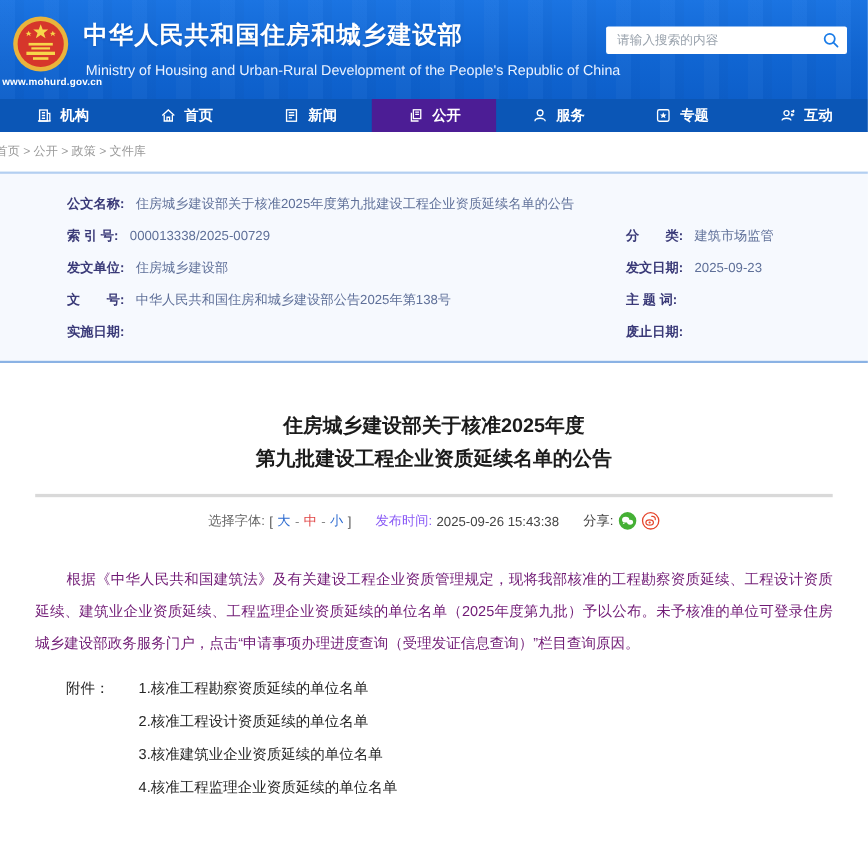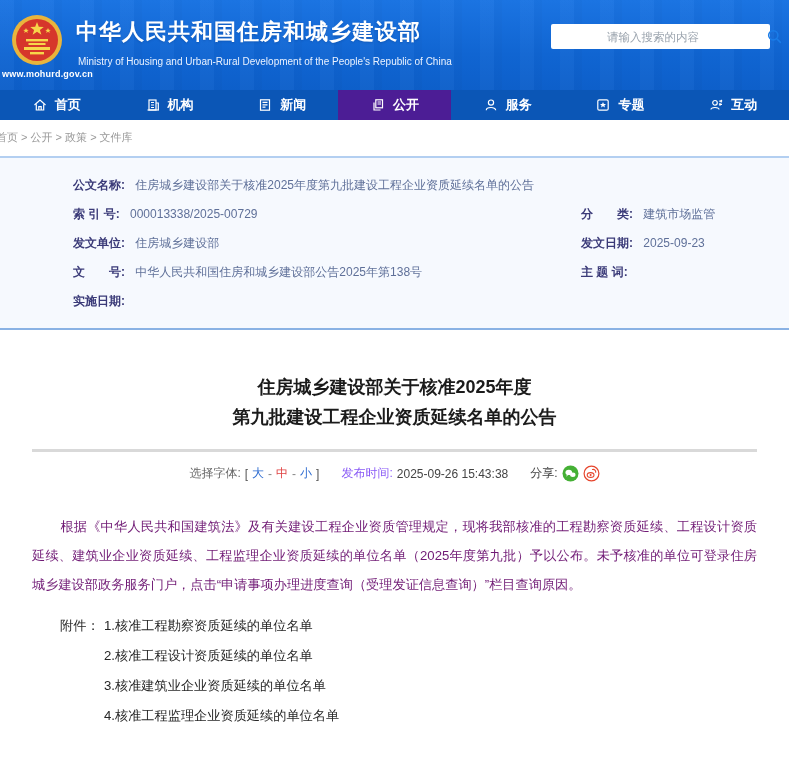--- a/index.html
+++ b/index.html
@@ -17,24 +17,24 @@
   }
   .header .bg-pattern {
     position:absolute; inset:0;
     background:
       repeating-linear-gradient(90deg, rgba(255,255,255,0.05) 0 14px, rgba(0,0,0,0.04) 14px 22px, rgba(255,255,255,0.0) 22px 40px);
     opacity:.5;
   }
   .emblem { position:absolute; left:11px; top:13px; width:52px; height:54px; }
   .site-url { position:absolute; left:2px; top:69px; color:#ffffff; font-size:9px; font-weight:bold; letter-spacing:.2px; }
   .site-title { position:absolute; left:76px; top:17px; color:#ffffff; font-size:22px; font-weight:bold; letter-spacing:1px; text-shadow:0 1px 2px rgba(0,40,100,.25); }
-  .site-subtitle { position:absolute; left:78px; top:56px; color:#eaf2ff; font-size:10px;text-align:center; }
+  .site-subtitle { position:absolute; left:78px; top:56px; color:#eaf2ff; font-size:13px;text-align:center; }
   .search-box {
     position:absolute; left:551px; top:24px; width:219px; height:25px;
-    background:#ffffff; border-radius:2px; display:flex; align-items:center;padding-left:46px;
+    background:#ffffff; border-radius:2px; display:flex; align-items:center;
   }
   .search-box input {
     flex:1; border:none; outline:none; font-size:11.5px; color:#333;
     padding:0 6px 0 10px; background:transparent;
     font-family:"Liberation Sans","DejaVu Sans",sans-serif;
   }
   .search-box input::placeholder { color:#9aa3ad; }
   .search-icon { width:20px; height:16px; margin-right:5px; display:flex; align-items:center; justify-content:center; cursor:pointer; }
   
   .nav { height:30px; background:#0b56b6; display:flex; }
@@ -46,21 +46,21 @@
   .nav-item svg { display:block; }
   
   .breadcrumb {
     margin-left:-4px; padding:10px 0 11px 0;
     font-size:11px; color:#999; cursor:pointer;
   }
   
   .meta-panel {
     background:#f6f9fe;
     border-top:2px solid #b3cff1; border-bottom:2px solid #8ab2e4;
-    padding:13px 0 12px 16px;
+    padding:13px 0 12px 4px;
   }
   .meta-grid { margin-left:57px; }
   .meta-row { display:flex; line-height:29px; font-size:12px; }
   .meta-cell-l { width:508px; white-space:nowrap; overflow:hidden; }
   .meta-cell-r { flex:1; white-space:nowrap; }
   .m-label { font-weight:bold; color:#3a3a78; }
   .m-value { color:#5f7099; margin-left:7px; }
   
   .article { padding:0 32px; }
   .doc-title {
@@ -77,21 +77,21 @@
   .fs-sep { color:#888; }
   .fs-medium { color:#e04343; cursor:pointer; }
   .pub-label { color:#8b5cf6; margin-left:18px; }
   .pub-time { color:#444; }
   .share-label { color:#444; margin-left:18px; }
   .share-icon { width:17px; height:17px; cursor:pointer; display:inline-flex; }
   .body-text { margin-top:30px; font-size:13.2px; color:#701a75; }
   .body-text p { text-indent:2.15em; line-height:29px; text-align:justify; }
   .p-notice { margin-top:14px; }
   .attachments { margin-top:12px; font-size:13.2px; color:#262626; }
-  .att-row { line-height:30px; display:flex; }
+  .att-row { line-height:30px; display:flex;gap:22px; }
   .att-label { width:44px; margin-left:28px; }
   .att-indent { width:44px; margin-left:28px; }
   .att-item { }
 </style>
 </head>
 <body>
 
 <div class="header">
   <div class="bg-pattern"></div>
 
@@ -118,37 +118,37 @@
         <circle cx="6.3" cy="6.3" r="4.6" fill="none" stroke="#1a7ce8" stroke-width="1.6"></circle>
         <line x1="10" y1="10" x2="13.4" y2="13.4" stroke="#1a7ce8" stroke-width="1.6" stroke-linecap="round"></line>
       </svg>
     </span>
   </div>
 </div>
 
 <div class="nav">
   <div class="nav-item">
     <svg width="16" height="16" viewBox="0 0 16 16" fill="none" stroke="#fff" stroke-width="1.2">
-      <path d="M2.5 8 L8 3 L13.5 8"></path>
-        <path d="M4.3 7.3 V13 H11.7 V7.3"></path>
-        <path d="M6.8 13 V9.6 H9.2 V13"></path>
-    </svg>
-    <span>首页</span>
-  </div>
-  <div class="nav-item">
-    <svg width="16" height="16" viewBox="0 0 16 16" fill="none" stroke="#fff" stroke-width="1.2">
       <rect x="4" y="3" width="7" height="10"></rect>
         <path d="M11 6 H13.3 V13"></path>
         <path d="M6 5.5 H9 M6 8 H9 M6 10.5 H9"></path>
         <path d="M2.5 13 H14"></path>
     </svg>
     <span>机构</span>
   </div>
   <div class="nav-item">
     <svg width="16" height="16" viewBox="0 0 16 16" fill="none" stroke="#fff" stroke-width="1.2">
+      <path d="M2.5 8 L8 3 L13.5 8"></path>
+        <path d="M4.3 7.3 V13 H11.7 V7.3"></path>
+        <path d="M6.8 13 V9.6 H9.2 V13"></path>
+    </svg>
+    <span>首页</span>
+  </div>
+  <div class="nav-item">
+    <svg width="16" height="16" viewBox="0 0 16 16" fill="none" stroke="#fff" stroke-width="1.2">
       <rect x="3.5" y="2.8" width="9" height="10.4"></rect>
         <path d="M5.5 5.4 H10.5 M5.5 7.8 H10.5 M5.5 10.2 H8.5"></path>
     </svg>
     <span>新闻</span>
   </div>
   <div class="nav-item active">
     <svg width="16" height="16" viewBox="0 0 16 16" fill="none" stroke="#fff" stroke-width="1.2">
       <path d="M4 5.5 V13 H10.5"></path>
         <rect x="5.8" y="2.8" width="6.7" height="8"></rect>
         <path d="M7.5 5 H11 M7.5 7 H11"></path>
@@ -217,20 +217,24 @@
         <span class="m-value">中华人民共和国住房和城乡建设部公告2025年第138号</span>
       </div>
       <div class="meta-cell-r">
         <span class="m-label">主 题 词:</span>
         <span class="m-value"></span>
       </div>
     </div>
     <div class="meta-row">
       <div class="meta-cell-l">
         <span class="m-label">实施日期:</span>
+        <span class="m-value"></span>
+      </div>
+      <div class="meta-cell-r">
+        <span class="m-label">废止日期:</span>
         <span class="m-value"></span>
       </div>
     </div>
   </div>
 </div>
 
 <div class="article">
   <div class="doc-title">
     <div>住房城乡建设部关于核准2025年度</div>
     <div>第九批建设工程企业资质延续名单的公告</div>

